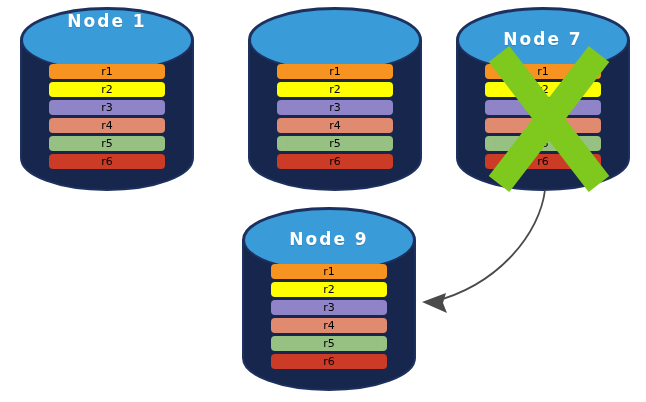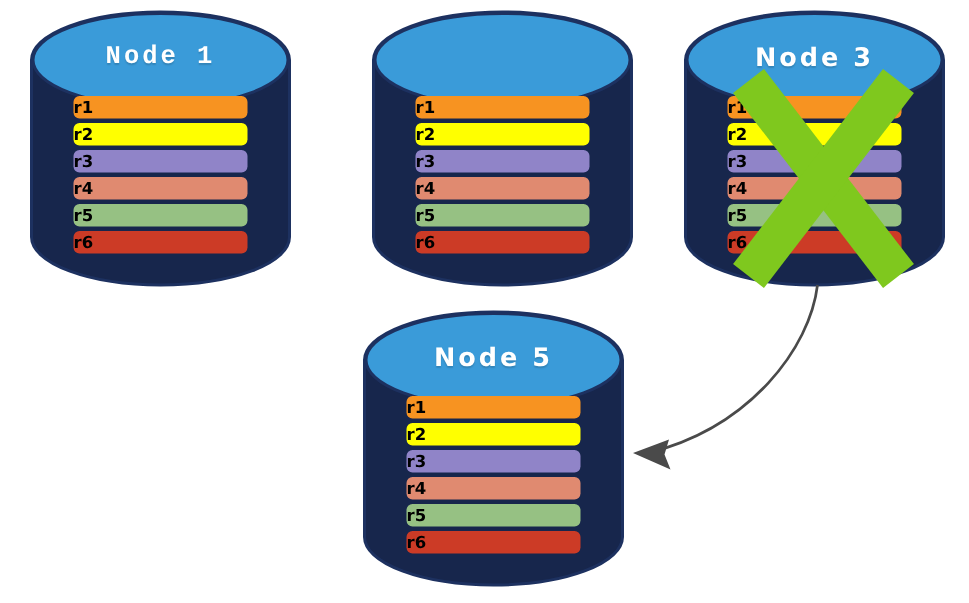--- a/index.html
+++ b/index.html
@@ -47,23 +47,23 @@
   .rows {
     position: absolute;
     left: 0; top: 0;
     width: 100%;
     display: block;
   }
   .row-bar {
     position: absolute;
     border-radius: 4px;
     color: #000000;
-    font-weight: bold;
+    font-weight: normal;
     font-family: "DejaVu Sans", sans-serif;
-    text-align: left;
+    text-align: center;
     line-height: 15px;
     font-size: 11px;
     box-sizing: border-box;
   }
   .overlay-x {
     position: absolute;
     overflow: visible;
     pointer-events: none;
   }
   .arrow-layer {
@@ -78,21 +78,21 @@
 </head>
 <body>
 
 <div id="canvas">
     <div class="node" style="left: 21px; top: 8px; width: 172px; height: 182px;">
       <svg class="cyl-svg" width="172" height="182" viewBox="0 0 172 182">
         <path d="M 2,34 A 86,32 0 0 1 170,34 L 170,152 A 86,32 0 0 1 2,152 Z" fill="none" stroke="#b9bec9" stroke-width="3"></path>
         <path d="M 0,32 A 86,32 0 0 1 172,32 L 172,150 A 86,32 0 0 1 0,150 Z" fill="#17264c" stroke="#1d3160" stroke-width="2"></path>
         <ellipse cx="86" cy="32" rx="85" ry="31" fill="#3a9bd9" stroke="#1d3160" stroke-width="2"></ellipse>
       </svg>
-      <div class="node-title" style="top: 21px; font-size: 17px; font-family: Liberation Mono, monospace;">Node  1</div>
+      <div class="node-title" style="top: 3px; font-size: 17px;">Node  1</div>
       <div class="rows">
         <div class="row-bar" style="left: 28px; width: 116px; top: 56px; height: 15px; background: rgb(247, 147, 33);">r1</div>
         <div class="row-bar" style="left: 28px; width: 116px; top: 74px; height: 15px; background: rgb(255, 255, 0);">r2</div>
         <div class="row-bar" style="left: 28px; width: 116px; top: 92px; height: 15px; background: rgb(144, 132, 200);">r3</div>
         <div class="row-bar" style="left: 28px; width: 116px; top: 110px; height: 15px; background: rgb(224, 138, 112);">r4</div>
         <div class="row-bar" style="left: 28px; width: 116px; top: 128px; height: 15px; background: rgb(150, 193, 131);">r5</div>
         <div class="row-bar" style="left: 28px; width: 116px; top: 146px; height: 15px; background: rgb(204, 59, 38);">r6</div>
       </div>
     </div>
     <div class="node" style="left: 249px; top: 8px; width: 172px; height: 182px;">
@@ -109,21 +109,21 @@
         <div class="row-bar" style="left: 28px; width: 116px; top: 128px; height: 15px; background: rgb(150, 193, 131);">r5</div>
         <div class="row-bar" style="left: 28px; width: 116px; top: 146px; height: 15px; background: rgb(204, 59, 38);">r6</div>
       </div>
     </div>
     <div class="node" style="left: 457px; top: 8px; width: 172px; height: 182px;">
       <svg class="cyl-svg" width="172" height="182" viewBox="0 0 172 182">
         <path d="M 2,34 A 86,32 0 0 1 170,34 L 170,152 A 86,32 0 0 1 2,152 Z" fill="none" stroke="#b9bec9" stroke-width="3"></path>
         <path d="M 0,32 A 86,32 0 0 1 172,32 L 172,150 A 86,32 0 0 1 0,150 Z" fill="#17264c" stroke="#1d3160" stroke-width="2"></path>
         <ellipse cx="86" cy="32" rx="85" ry="31" fill="#3a9bd9" stroke="#1d3160" stroke-width="2"></ellipse>
       </svg>
-      <div class="node-title" style="top: 21px; font-size: 17px;">Node  3</div>
+      <div class="node-title" style="top: 21px; font-size: 17px;">Node  7</div>
       <div class="rows">
         <div class="row-bar" style="left: 28px; width: 116px; top: 56px; height: 15px; background: rgb(247, 147, 33);">r1</div>
         <div class="row-bar" style="left: 28px; width: 116px; top: 74px; height: 15px; background: rgb(255, 255, 0);">r2</div>
         <div class="row-bar" style="left: 28px; width: 116px; top: 92px; height: 15px; background: rgb(144, 132, 200);">r3</div>
         <div class="row-bar" style="left: 28px; width: 116px; top: 110px; height: 15px; background: rgb(224, 138, 112);">r4</div>
         <div class="row-bar" style="left: 28px; width: 116px; top: 128px; height: 15px; background: rgb(150, 193, 131);">r5</div>
         <div class="row-bar" style="left: 28px; width: 116px; top: 146px; height: 15px; background: rgb(204, 59, 38);">r6</div>
       </div>
       <svg class="overlay-x" width="172" height="182" viewBox="0 0 172 182" style="left: 0px; top: 0px;">
         <g stroke="#7fc81e" stroke-width="26" stroke-linecap="butt">
@@ -131,21 +131,21 @@
           <line x1="142" y1="46" x2="42" y2="176"></line>
         </g>
       </svg>
     </div>
     <div class="node" style="left: 243px; top: 208px; width: 172px; height: 182px;">
       <svg class="cyl-svg" width="172" height="182" viewBox="0 0 172 182">
         <path d="M 2,34 A 86,32 0 0 1 170,34 L 170,152 A 86,32 0 0 1 2,152 Z" fill="none" stroke="#b9bec9" stroke-width="3"></path>
         <path d="M 0,32 A 86,32 0 0 1 172,32 L 172,150 A 86,32 0 0 1 0,150 Z" fill="#17264c" stroke="#1d3160" stroke-width="2"></path>
         <ellipse cx="86" cy="32" rx="85" ry="31" fill="#3a9bd9" stroke="#1d3160" stroke-width="2"></ellipse>
       </svg>
-      <div class="node-title" style="top: 21px; font-size: 17px;">Node  5</div>
+      <div class="node-title" style="top: 21px; font-size: 17px;">Node  9</div>
       <div class="rows">
         <div class="row-bar" style="left: 28px; width: 116px; top: 56px; height: 15px; background: rgb(247, 147, 33);">r1</div>
         <div class="row-bar" style="left: 28px; width: 116px; top: 74px; height: 15px; background: rgb(255, 255, 0);">r2</div>
         <div class="row-bar" style="left: 28px; width: 116px; top: 92px; height: 15px; background: rgb(144, 132, 200);">r3</div>
         <div class="row-bar" style="left: 28px; width: 116px; top: 110px; height: 15px; background: rgb(224, 138, 112);">r4</div>
         <div class="row-bar" style="left: 28px; width: 116px; top: 128px; height: 15px; background: rgb(150, 193, 131);">r5</div>
         <div class="row-bar" style="left: 28px; width: 116px; top: 146px; height: 15px; background: rgb(204, 59, 38);">r6</div>
       </div>
     </div>
     <svg class="arrow-layer" width="646" height="402" viewBox="0 0 646 402">

